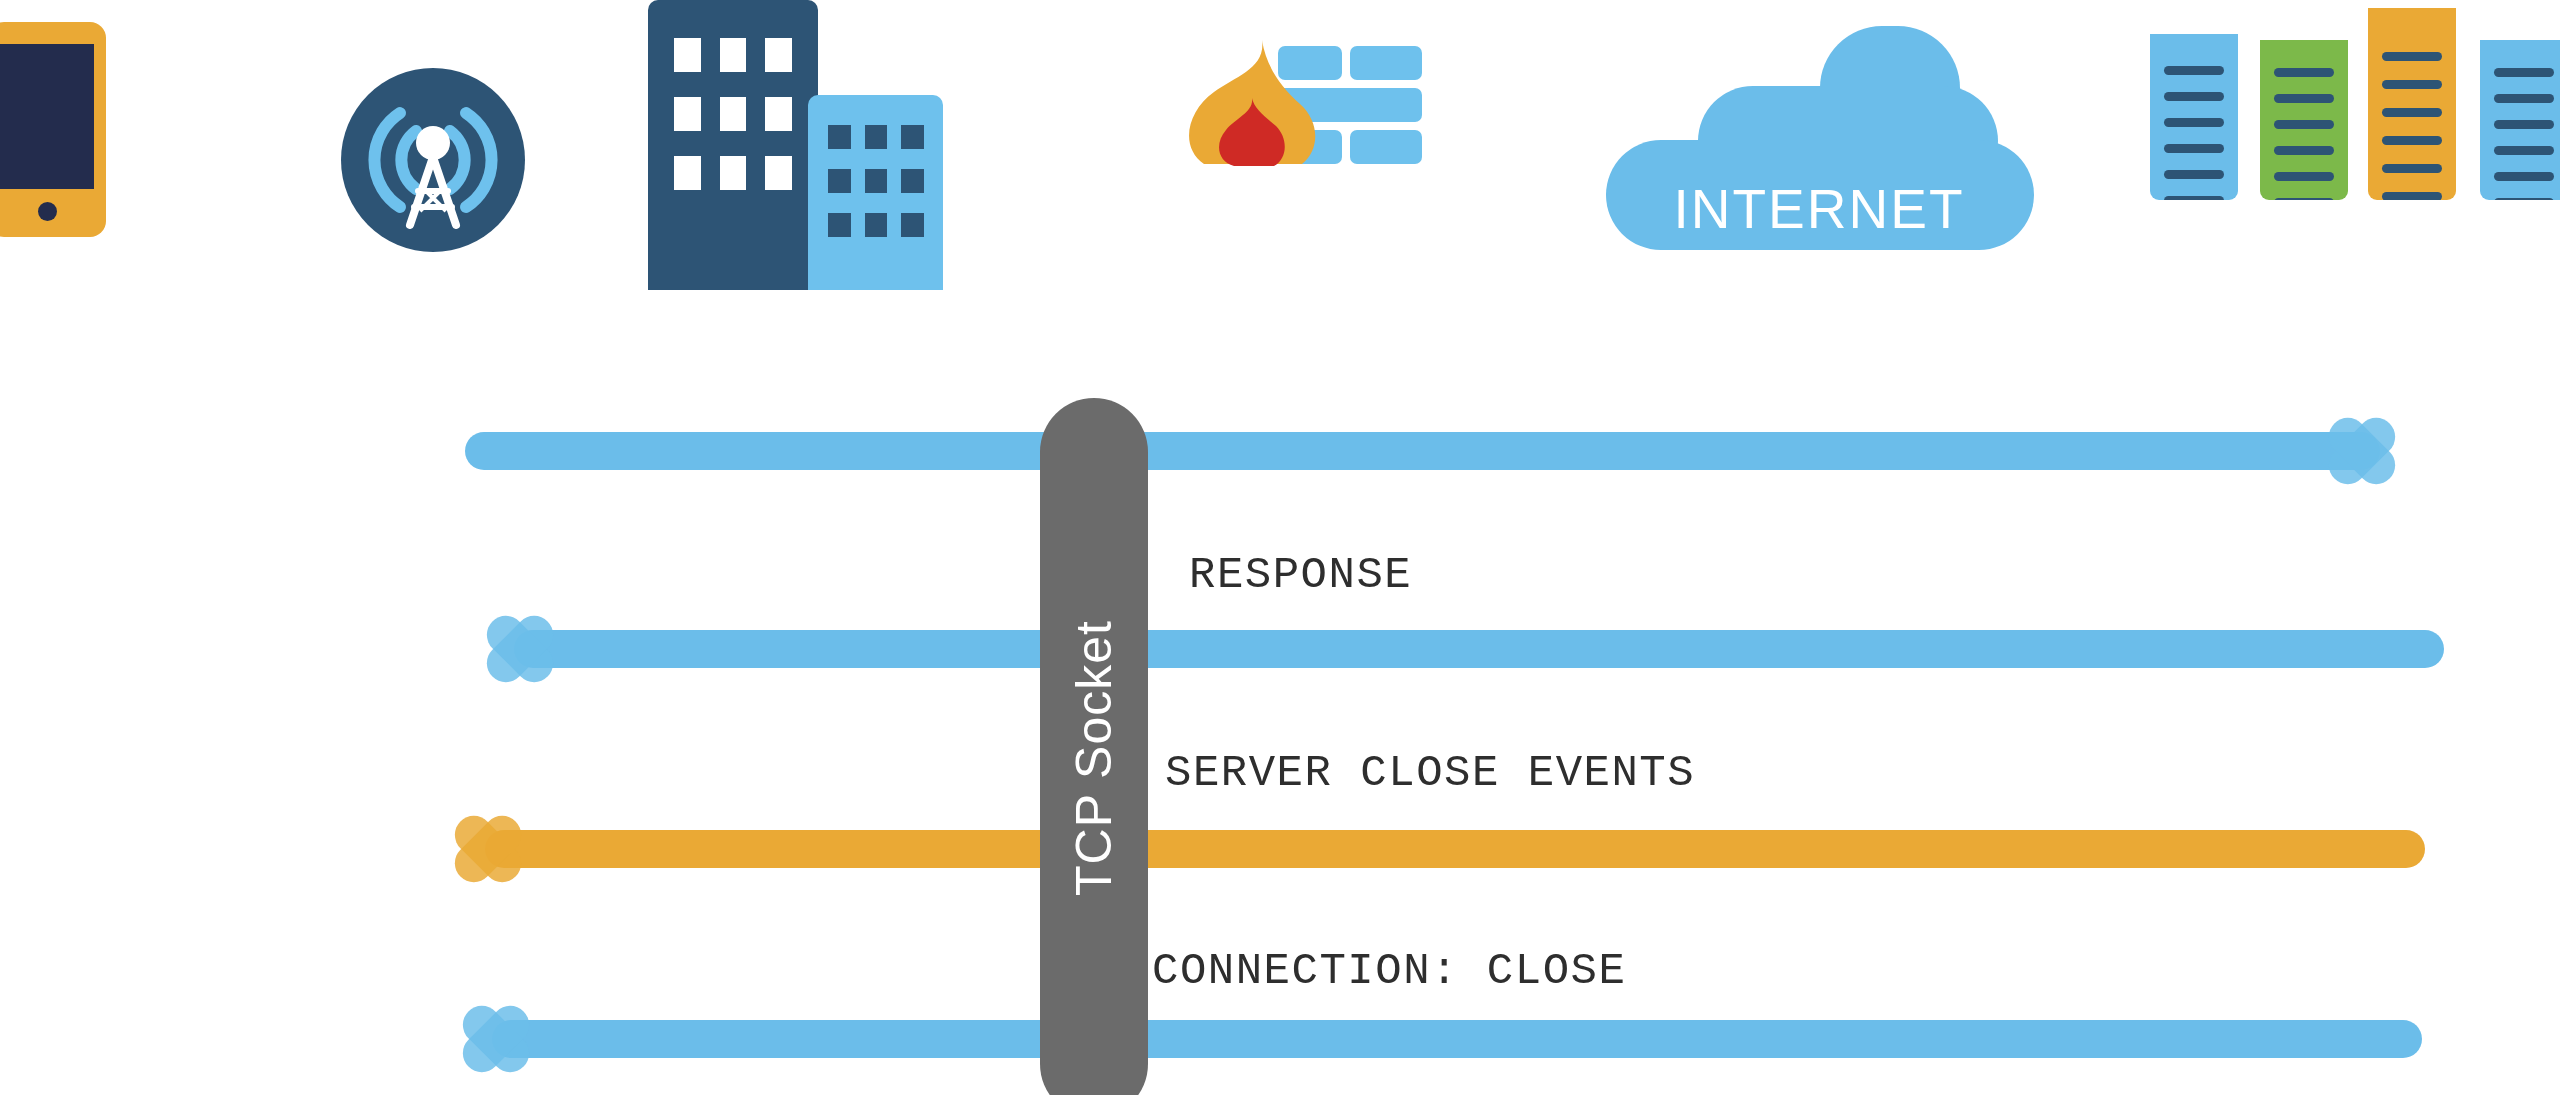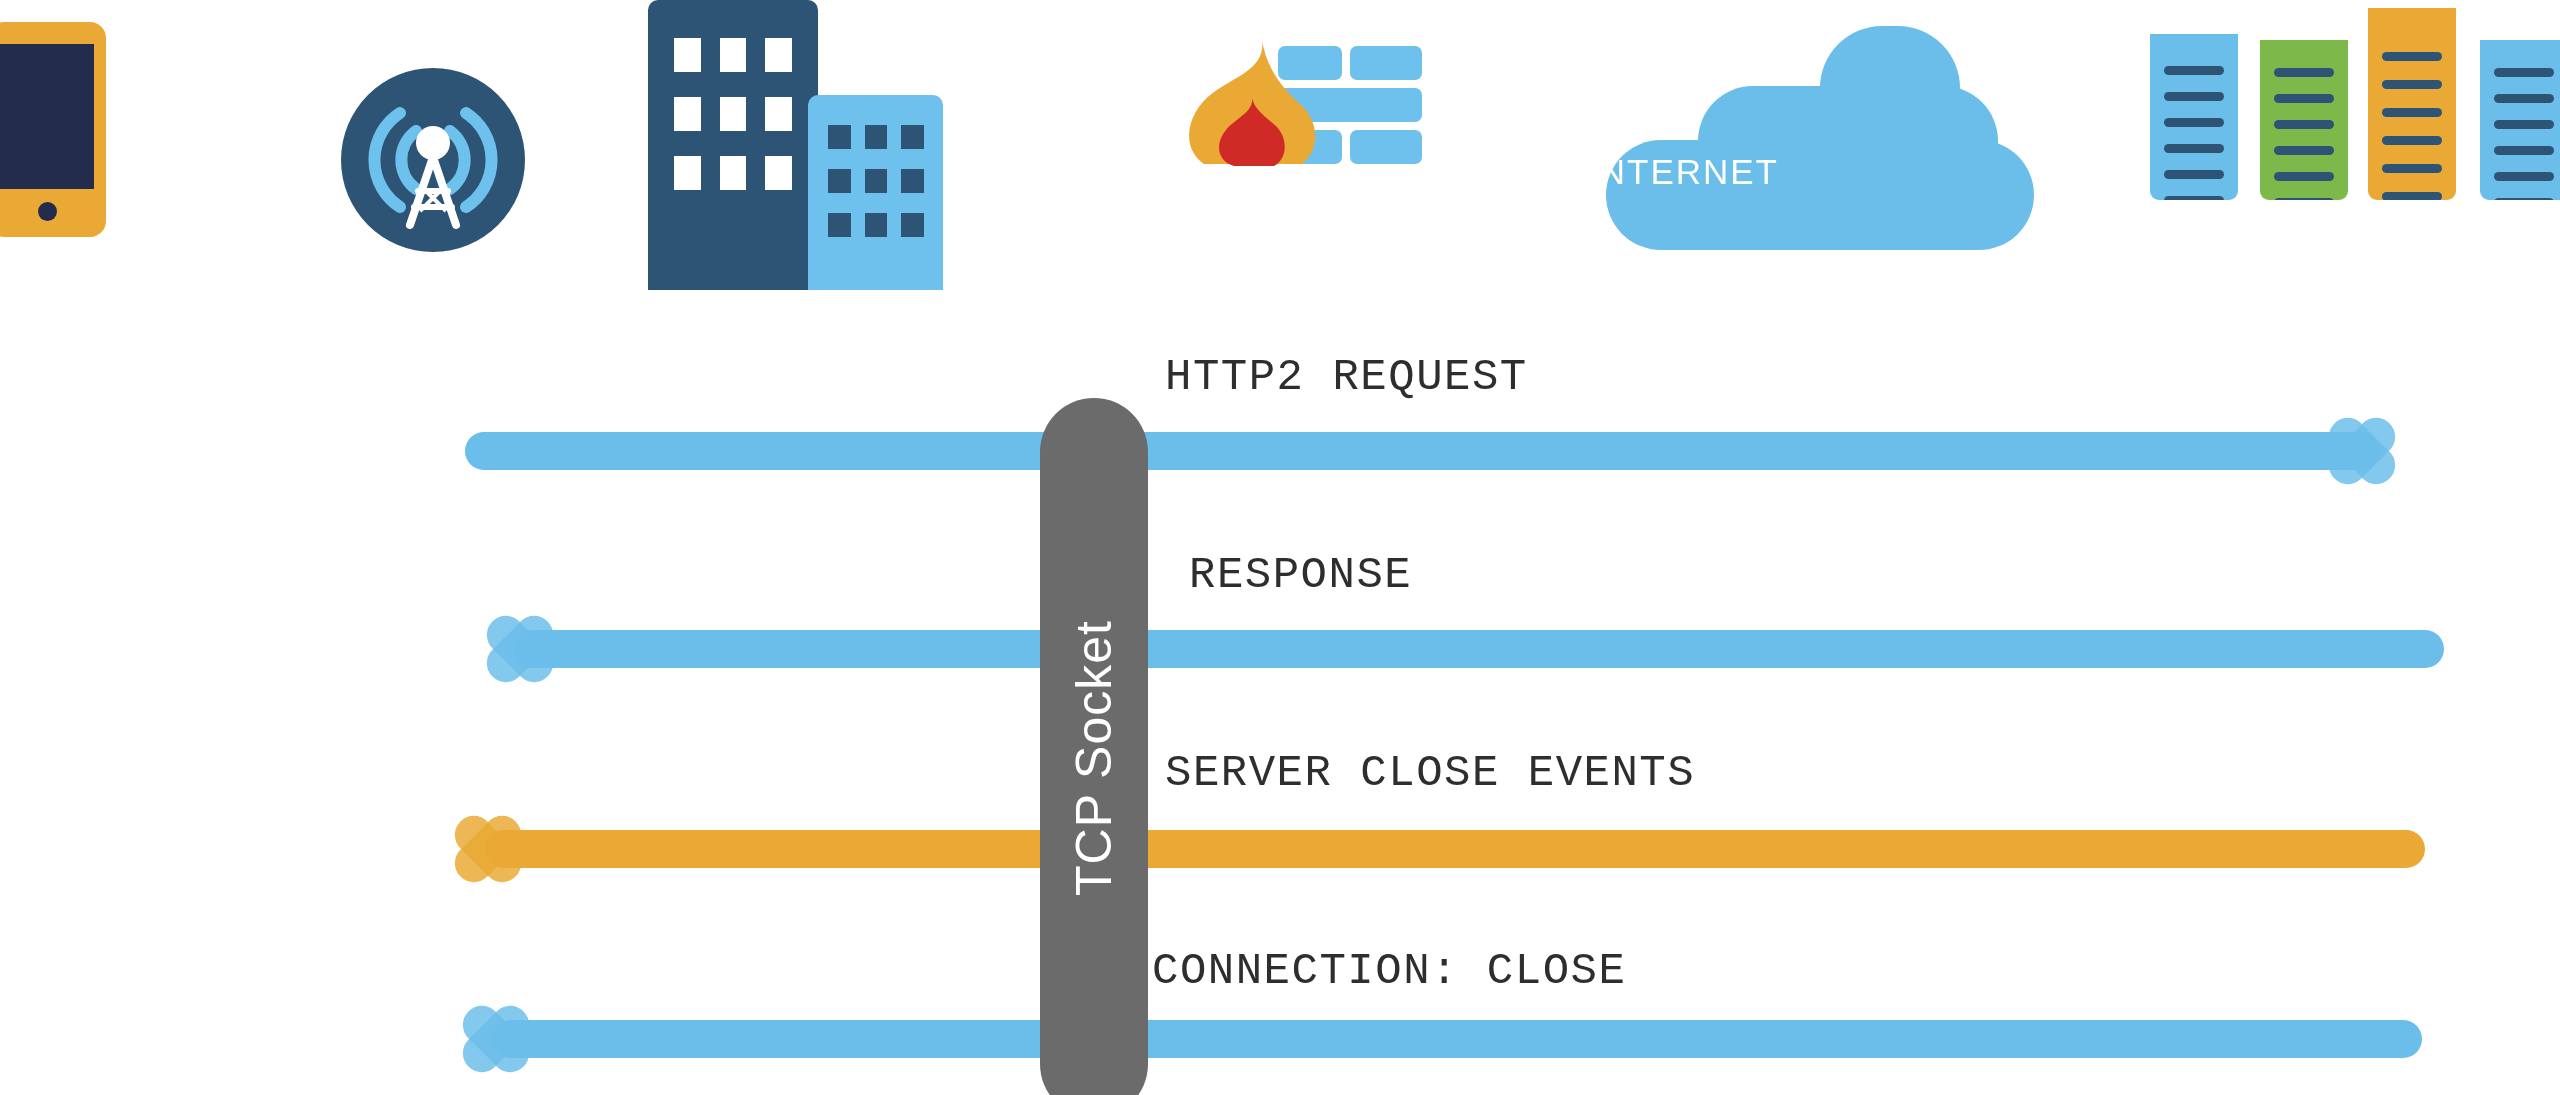--- a/index.html
+++ b/index.html
@@ -112,23 +112,24 @@
 
   
   .cloud-wrap {
     position: absolute;
     left: 1588px; top: 8px;
     width: 462px; height: 252px;
   }
   .cloud-label {
     position: absolute;
     left: 0; right: 0;
-    top: 144px;
+    top: 169px;
+    text-align: center;
     color: #ffffff;
-    font-size: 35px;
+    font-size: 55px;
     letter-spacing: 2px;
     font-family: "Liberation Sans", sans-serif;
   }
 
   
   .racks {
     position: absolute;
     left: 2150px; top: 0;
     width: 420px; height: 200px;
   }
@@ -327,21 +328,20 @@
           <div class="slot" style="top:54px;"></div>
         <div class="slot" style="top:80px;"></div>
           <div class="slot" style="top:106px;"></div>
         <div class="slot" style="top:132px;"></div>
           <div class="slot" style="top:158px;"></div>
       </div>
     </div>
   </div>
 
   <div class="arrow-row" style="top:340px;">
-    <div class="row-label" style="left:1165px; top:12px;">HTTP2 REQUEST</div>
     <div class="bar" style="left:465px; top:92px; width:1915px; background:#6bbdea;"></div>
     <div class="chev" style="left:2306px; top:55px;">
       <span style="background:#6bbdea; transform: rotate(-45deg); transform-origin:center; margin-top:-19px; left:50%; top:50%;"></span>
       <span style="background:#6bbdea; transform: rotate(45deg);  transform-origin:center; margin-top:-19px; left:50%; top:50%;"></span>
     </div>
   </div>
 
   <div class="arrow-row" style="top:540px;margin-left:24px;">
     <div class="row-label" style="left:1165px; top:10px;">RESPONSE</div>
     <div class="bar" style="left:490px; top:90px; width:1930px; background:#6bbdea;"></div>

